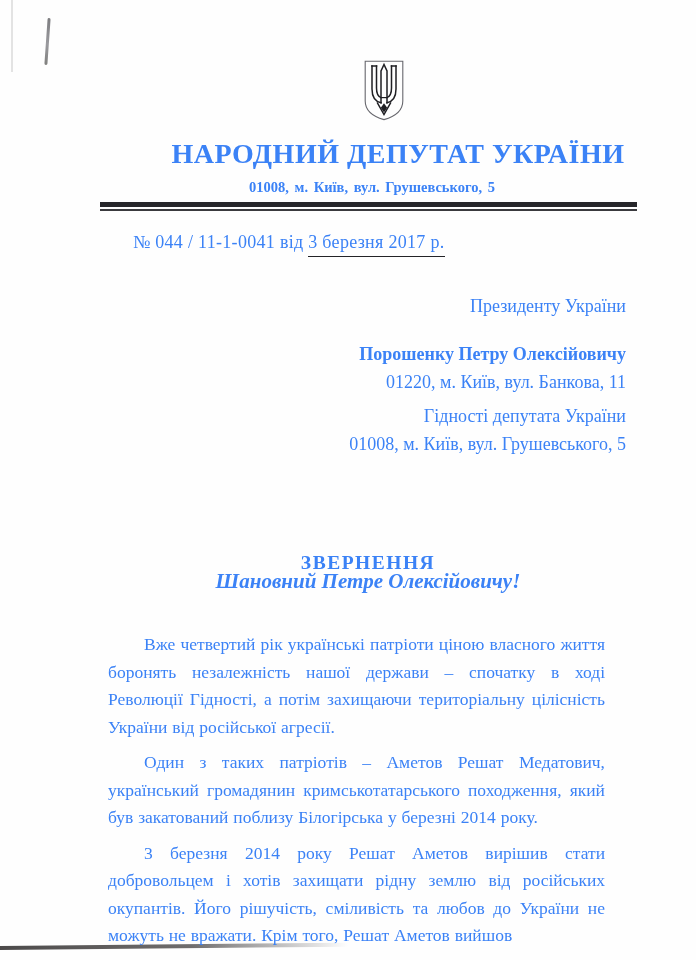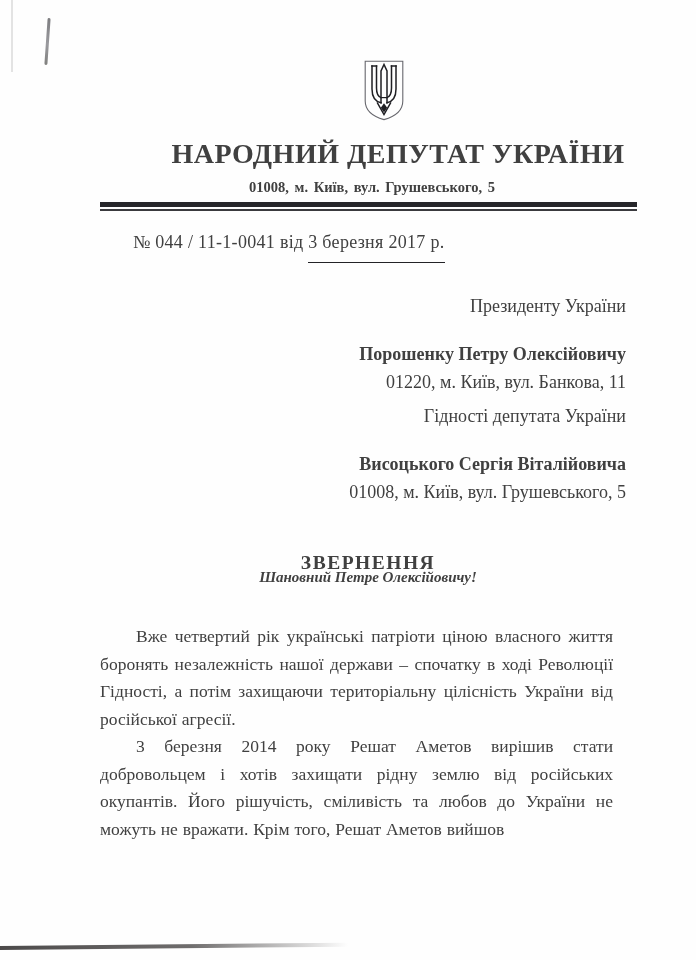--- a/index.html
+++ b/index.html
@@ -7,21 +7,21 @@
     padding: 0;
     background: #ffffff;
   }
   .page {
     position: relative;
     width: 696px;
     height: 960px;
     background: #fefefe;
     overflow: hidden;
     font-family: "Liberation Serif", "DejaVu Serif", serif;
-    color: #404040;
+    color: #3b82f6;
   }
 
   
   .edge-line-left {
     position: absolute;
     left: 11px; top: 0;
     width: 1.5px; height: 72px;
     background: #e3e3e3;
   }
   .pen-mark {
@@ -79,21 +79,21 @@
   
   .ref-line {
     position: absolute;
     left: 133px; top: 232px;
     font-size: 18px;
     letter-spacing: 0.3px;
     white-space: nowrap;
   }
   .ref-line .date {
     border-bottom: 1.4px solid #232327;
-    padding-bottom: 10px;
+    padding-bottom: 4px;
   }
 
   
   .addr-block {
     position: absolute;
     right: 70px;
     text-align: right;
     font-size: 18px;
     line-height: 28px;
     white-space: nowrap;
@@ -111,36 +111,36 @@
     font-size: 19.5px;
     font-weight: bold;
     letter-spacing: 1.5px;
     margin-top: 12px;
   }
   .salutation {
     position: absolute;
     left: 40px; top: 569px;
     width: 656px;
     text-align: center;
-    font-size: 15px;
+    font-size: 21px;
     font-weight: bold;
     font-style: italic;
   }
 
   
   .body-text {
     position: absolute;
     left: 100px; top: 623px;
     width: 513px;
     font-size: 17.5px;
     line-height: 27.5px;
     text-align: justify;
   }
   .body-text p {
-    margin: 0;
+    margin: 8px;
     text-indent: 36px;
     word-spacing: 0.5px;
   }
 </style>
 </head>
 <body>
 
 <div class="page">
 
   <div class="edge-line-left"></div>
@@ -172,25 +172,25 @@
   <div class="ref-line"><span>№ 044 / 11-1-0041 від </span><span class="date">3 березня  2017 р.</span></div>
 
   <div class="addr-block addr-recipient">
     <div>Президенту України</div>
     <div class="bold">Порошенку Петру Олексійовичу</div>
     <div>01220, м. Київ, вул. Банкова, 11</div>
   </div>
 
   <div class="addr-block addr-sender">
     <div>Гідності депутата України</div>
-    <div class="bold">Висоцького Сергія Віталійовича</div>
     <div>01008, м. Київ, вул. Грушевського, 5</div>
   </div>
 
   <div class="appeal-heading">ЗВЕРНЕННЯ</div>
   <div class="salutation">Шановний Петре Олексійовичу!</div>
 
   <div class="body-text">
     <p>Вже четвертий рік українські патріоти ціною власного життя боронять незалежність нашої держави – спочатку в ході Революції Гідності, а потім захищаючи територіальну цілісність України від російської агресії.</p>
+    <p>Один з таких патріотів – Аметов Решат Медатович, український громадянин кримськотатарського походження, який був закатований поблизу Білогірська у березні 2014 року.</p>
     <p>3 березня 2014 року Решат Аметов вирішив стати добровольцем і хотів захищати рідну землю від російських окупантів. Його рішучість, сміливість та любов до України не можуть не вражати. Крім того, Решат Аметов вийшов</p>
   </div>
 
 </div>
 
 </body></html>

